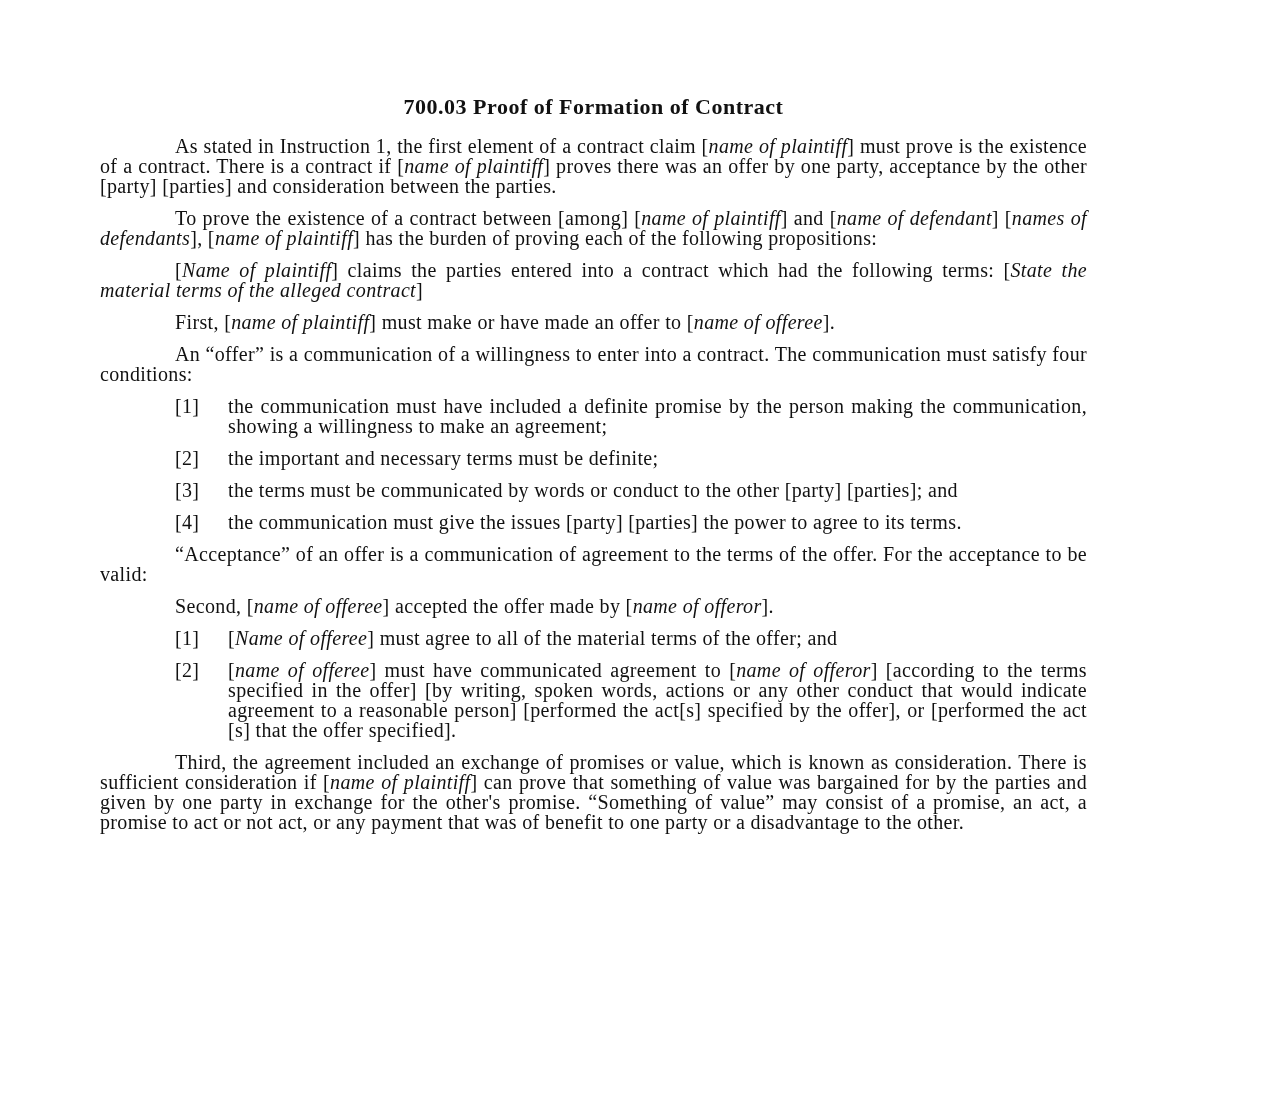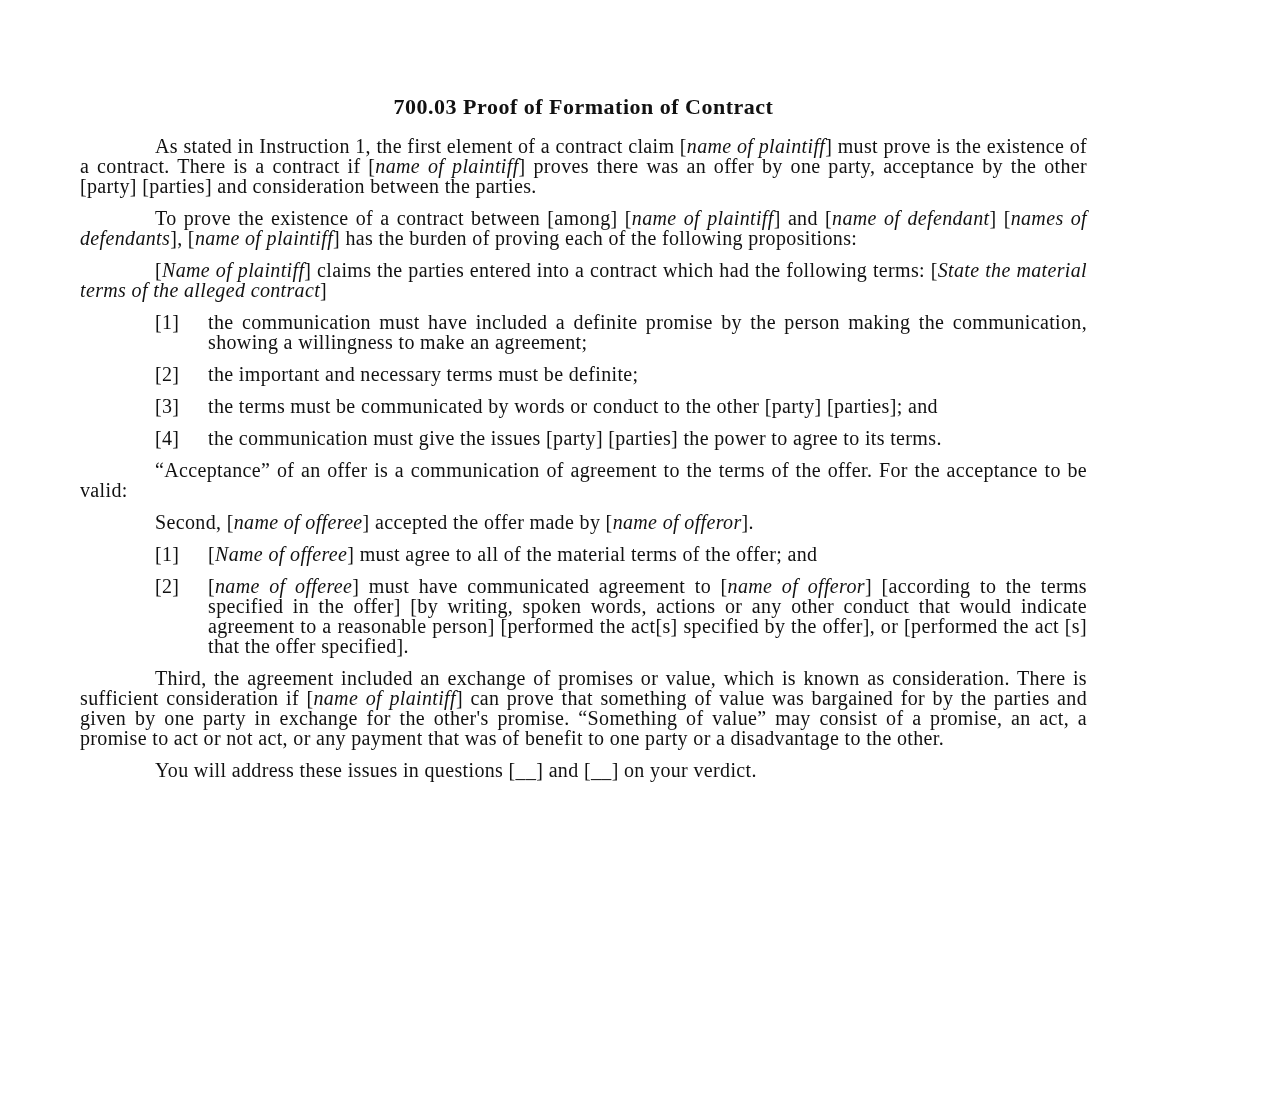--- a/index.html
+++ b/index.html
@@ -6,21 +6,21 @@
     margin: 0;
     padding: 0;
     background: #ffffff;
   }
   .page {
     position: relative;
     width: 1275px;
     height: 1100px;
     background: #ffffff;
     box-sizing: border-box;
-    padding: 97px 188px 0 80px;
+    padding: 97px 188px 0 100px;
     font-family: "Liberation Serif", "DejaVu Serif", serif;
     font-size: 20px;
     line-height: 20px;
     color: #111111;
     letter-spacing: 0.35px;
     overflow: hidden;
   }
   .doc-title {
     text-align: center;
     font-weight: bold;
@@ -58,35 +58,36 @@
 <div class="page">
 
   <h1 class="doc-title">700.03 Proof of Formation of Contract</h1>
 
   <p class="body-para"><span>As stated in Instruction 1, the first element of a contract claim [</span><span class="i">name of plaintiff</span><span>] must prove is the existence of a contract. There is a contract if [</span><span class="i">name of plaintiff</span><span>] proves there was an offer by one party, acceptance by the other [party] [parties] and consideration between the parties.</span></p>
 
   <p class="body-para"><span>To prove the existence of a contract between [among] [</span><span class="i">name of plaintiff</span><span>] and [</span><span class="i">name of defendant</span><span>] [</span><span class="i">names of defendants</span><span>], [</span><span class="i">name of plaintiff</span><span>] has the burden of proving each of the following propositions:</span></p>
 
   <p class="body-para"><span>[</span><span class="i">Name of plaintiff</span><span>] claims the parties entered into a contract which had the following terms: [</span><span class="i">State the material terms of the alleged contract</span><span>]</span></p>
 
+  <p class="body-para"><span>First, [</span><span class="i">name of plaintiff</span><span>] must make or have made an offer to [</span><span class="i">name of offeree</span><span>].</span></p>
 
+  <p class="body-para"><span>An “offer” is a communication of a willingness to enter into a contract. The communication must satisfy four conditions:</span></p>
 
   <div class="cond-list">
     <div class="cond-item"><span class="cond-marker">[1]</span><span>the communication must have included a definite promise by the person making the communication, showing a willingness to make an agreement;</span></div>
     <div class="cond-item"><span class="cond-marker">[2]</span><span>the important and necessary terms must be definite;</span></div>
     <div class="cond-item"><span class="cond-marker">[3]</span><span>the terms must be communicated by words or conduct to the other [party] [parties]; and</span></div>
     <div class="cond-item"><span class="cond-marker">[4]</span><span>the communication must give the issues [party] [parties] the power to agree to its terms.</span></div>
   </div>
 
   <p class="body-para"><span>“Acceptance” of an offer is a communication of agreement to the terms of the offer. For the acceptance to be valid:</span></p>
 
   <p class="body-para"><span>Second, [</span><span class="i">name of offeree</span><span>] accepted the offer made by [</span><span class="i">name of offeror</span><span>].</span></p>
 
   <div class="cond-list">
     <div class="cond-item"><span class="cond-marker">[1]</span><span>[</span><span class="i">Name of offeree</span><span>] must agree to all of the material terms of the offer; and</span></div>
     <div class="cond-item"><span class="cond-marker">[2]</span><span>[</span><span class="i">name of offeree</span><span>] must have communicated agreement to [</span><span class="i">name of offeror</span><span>] [according to the terms specified in the offer] [by writing, spoken words, actions or any other conduct that would indicate agreement to a reasonable person] [performed the act[s] specified by the offer], or [performed the act [s] that the offer specified].</span></div>
   </div>
 
   <p class="body-para"><span>Third, the agreement included an exchange of promises or value, which is known as consideration. There is sufficient consideration if [</span><span class="i">name of plaintiff</span><span>] can prove that something of value was bargained for by the parties and given by one party in exchange for the other's promise. “Something of value” may consist of a promise, an act, a promise to act or not act, or any payment that was of benefit to one party or a disadvantage to the other.</span></p>
 
-  <p class="body-para"><span>You will address these issues in questions [__] and [__] on your verdict.</span></p>
 
 </div>
 
 </body></html>

